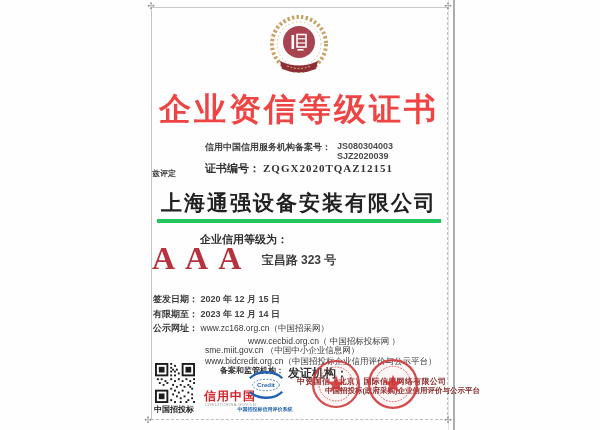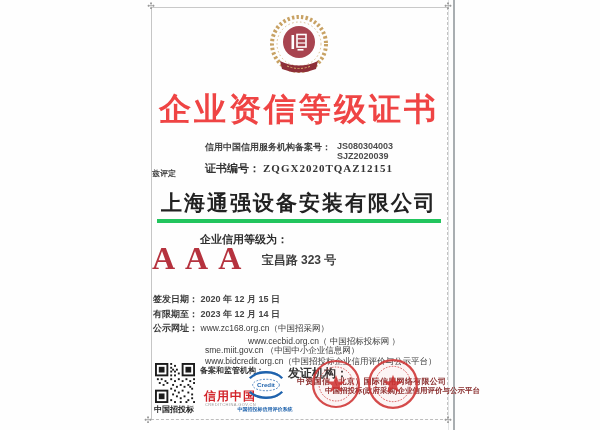--- a/index.html
+++ b/index.html
@@ -33,21 +33,21 @@
   .address{left:152px;top:216px;width:294px;text-align:center;font-size:12px;font-weight:bold;color:#3d3d3d;margin-top:36px;}
   .grade-label{left:200px;top:232px;font-size:11px;font-weight:bold;color:#2f2f2f;text-align:right;}
   .grade{left:152px;top:240px;width:294px;text-align:left;font-family:"Liberation Serif",serif;
          font-size:32px;font-weight:bold;color:#b5323e;letter-spacing:10px;}
   .inforow{font-size:9px;color:#3a3a3a;white-space:nowrap;}
   .inforow .lbl{font-weight:bold;}
   .inforow .val{font-weight:bold;color:#444;}
   .site{font-size:8.5px;color:#3a3a3a;white-space:nowrap;}
   
   .qr-caption{left:146px;top:404px;width:56px;text-align:center;font-size:8px;font-weight:bold;color:#222;}
-  .reg-label{left:200px;top:365px;font-size:8px;font-weight:bold;color:#333;}
+  .reg-label{left:220px;top:365px;font-size:8px;font-weight:bold;color:#333;}
   .credit-china{left:204px;top:388px;font-size:12px;font-weight:bold;color:#d2232a;letter-spacing:1px;}
   .credit-china-sub{left:205px;top:402px;font-size:4px;color:#9a9a9a;letter-spacing:.4px;}
   .credit-caption{left:234px;top:406px;width:62px;text-align:center;font-size:5px;font-weight:bold;color:#1f63ad;}
   .issuer-label{left:288px;top:365px;font-size:12px;font-weight:bold;color:#333;}
   .issuer1{left:297px;top:376px;font-size:8px;font-weight:bold;color:#8a2f2f;letter-spacing:.3px;}
   .issuer2{left:293px;top:386px;font-size:7.5px;font-weight:bold;color:#8a2f2f;margin-left:32px;}
   .stamp{opacity:.88;}
 </style>
 </head>
 <body>

